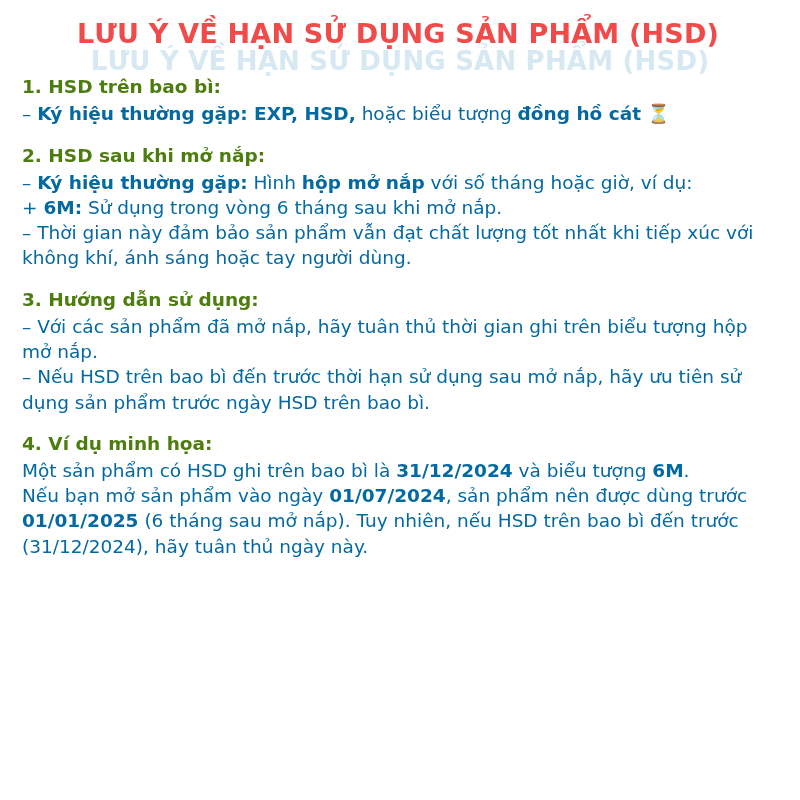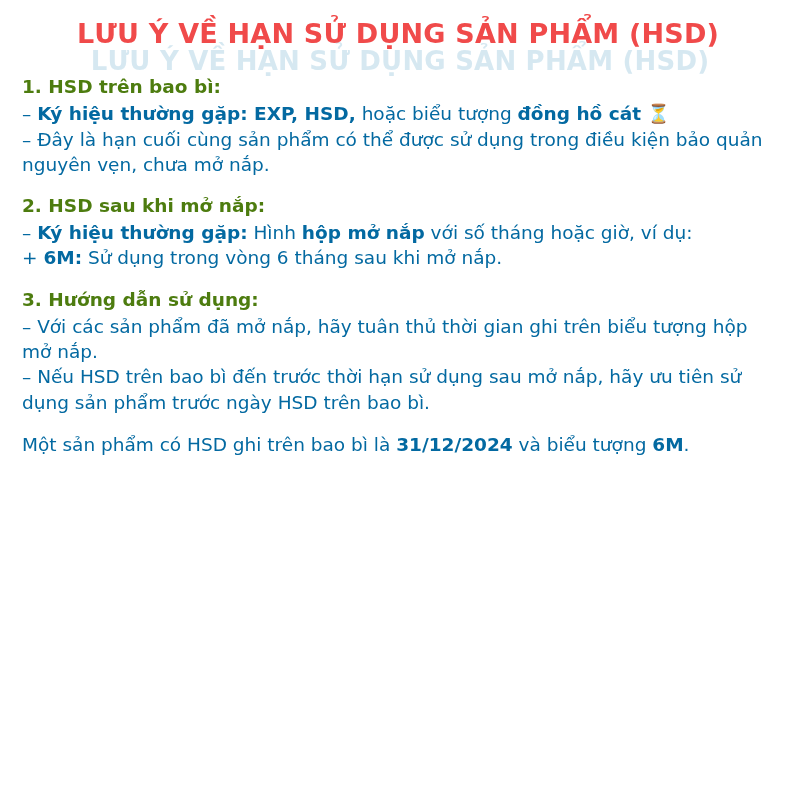--- a/index.html
+++ b/index.html
@@ -81,30 +81,32 @@
 
   <div class="ghost">LƯU Ý VỀ HẠN SỬ DỤNG SẢN PHẨM (HSD)</div>
 
   <h1 class="title">LƯU Ý VỀ HẠN SỬ DỤNG SẢN PHẨM (HSD)</h1>
 
   <div class="body-block">
 
   <div class="section">
         <div class="heading">1. HSD trên bao bì:</div>
         <div class="line"><span>– </span><span class="b">Ký hiệu thường gặp: EXP, HSD,</span><span> hoặc biểu tượng </span><span class="b">đồng hồ cát</span><span> ⏳</span></div>
-        <div class="line"><span>– Đây là hạn cuối cùng sản phẩm có thể được sử dụng trong điều kiện bảo quản nguyên vẹn, chưa mở nắp.</span></div>
       </div>
       <div class="section">
         <div class="heading">2. HSD sau khi mở nắp:</div>
         <div class="line"><span>– </span><span class="b">Ký hiệu thường gặp:</span><span> Hình </span><span class="b">hộp mở nắp</span><span> với số tháng hoặc giờ, ví dụ:</span></div>
         <div class="line"><span>+ </span><span class="b">6M:</span><span> Sử dụng trong vòng 6 tháng sau khi mở nắp.</span></div>
+        <div class="line"><span>– Thời gian này đảm bảo sản phẩm vẫn đạt chất lượng tốt nhất khi tiếp xúc với không khí, ánh sáng hoặc tay người dùng.</span></div>
       </div>
       <div class="section">
         <div class="heading">3. Hướng dẫn sử dụng:</div>
         <div class="line"><span>– Với các sản phẩm đã mở nắp, hãy tuân thủ thời gian ghi trên biểu tượng hộp mở nắp.</span></div>
         <div class="line"><span>– Nếu HSD trên bao bì đến trước thời hạn sử dụng sau mở nắp, hãy ưu tiên sử dụng sản phẩm trước ngày HSD trên bao bì.</span></div>
       </div>
       <div class="section">
+        <div class="heading">4. Ví dụ minh họa:</div>
         <div class="line"><span>Một sản phẩm có HSD ghi trên bao bì là </span><span class="b">31/12/2024</span><span> và biểu tượng </span><span class="b">6M</span><span>.</span></div>
+        <div class="line"><span>Nếu bạn mở sản phẩm vào ngày </span><span class="b">01/07/2024</span><span>, sản phẩm nên được dùng trước </span><span class="b">01/01/2025</span><span> (6 tháng sau mở nắp). Tuy nhiên, nếu HSD trên bao bì đến trước (31/12/2024), hãy tuân thủ ngày này.</span></div>
       </div>
     </div>
 
 </div>
 
 </body></html>

